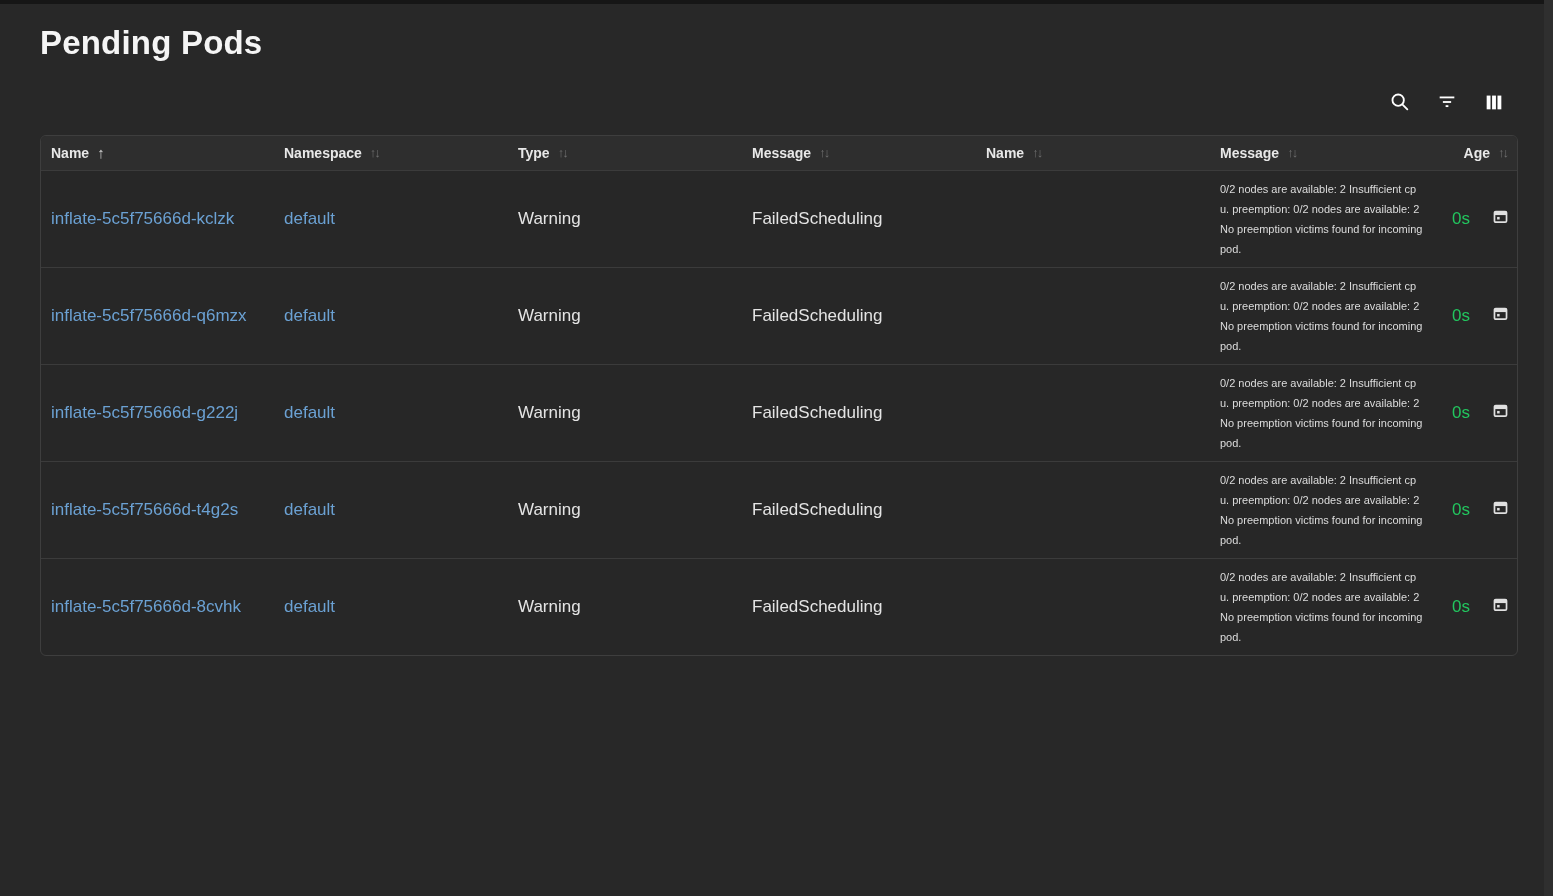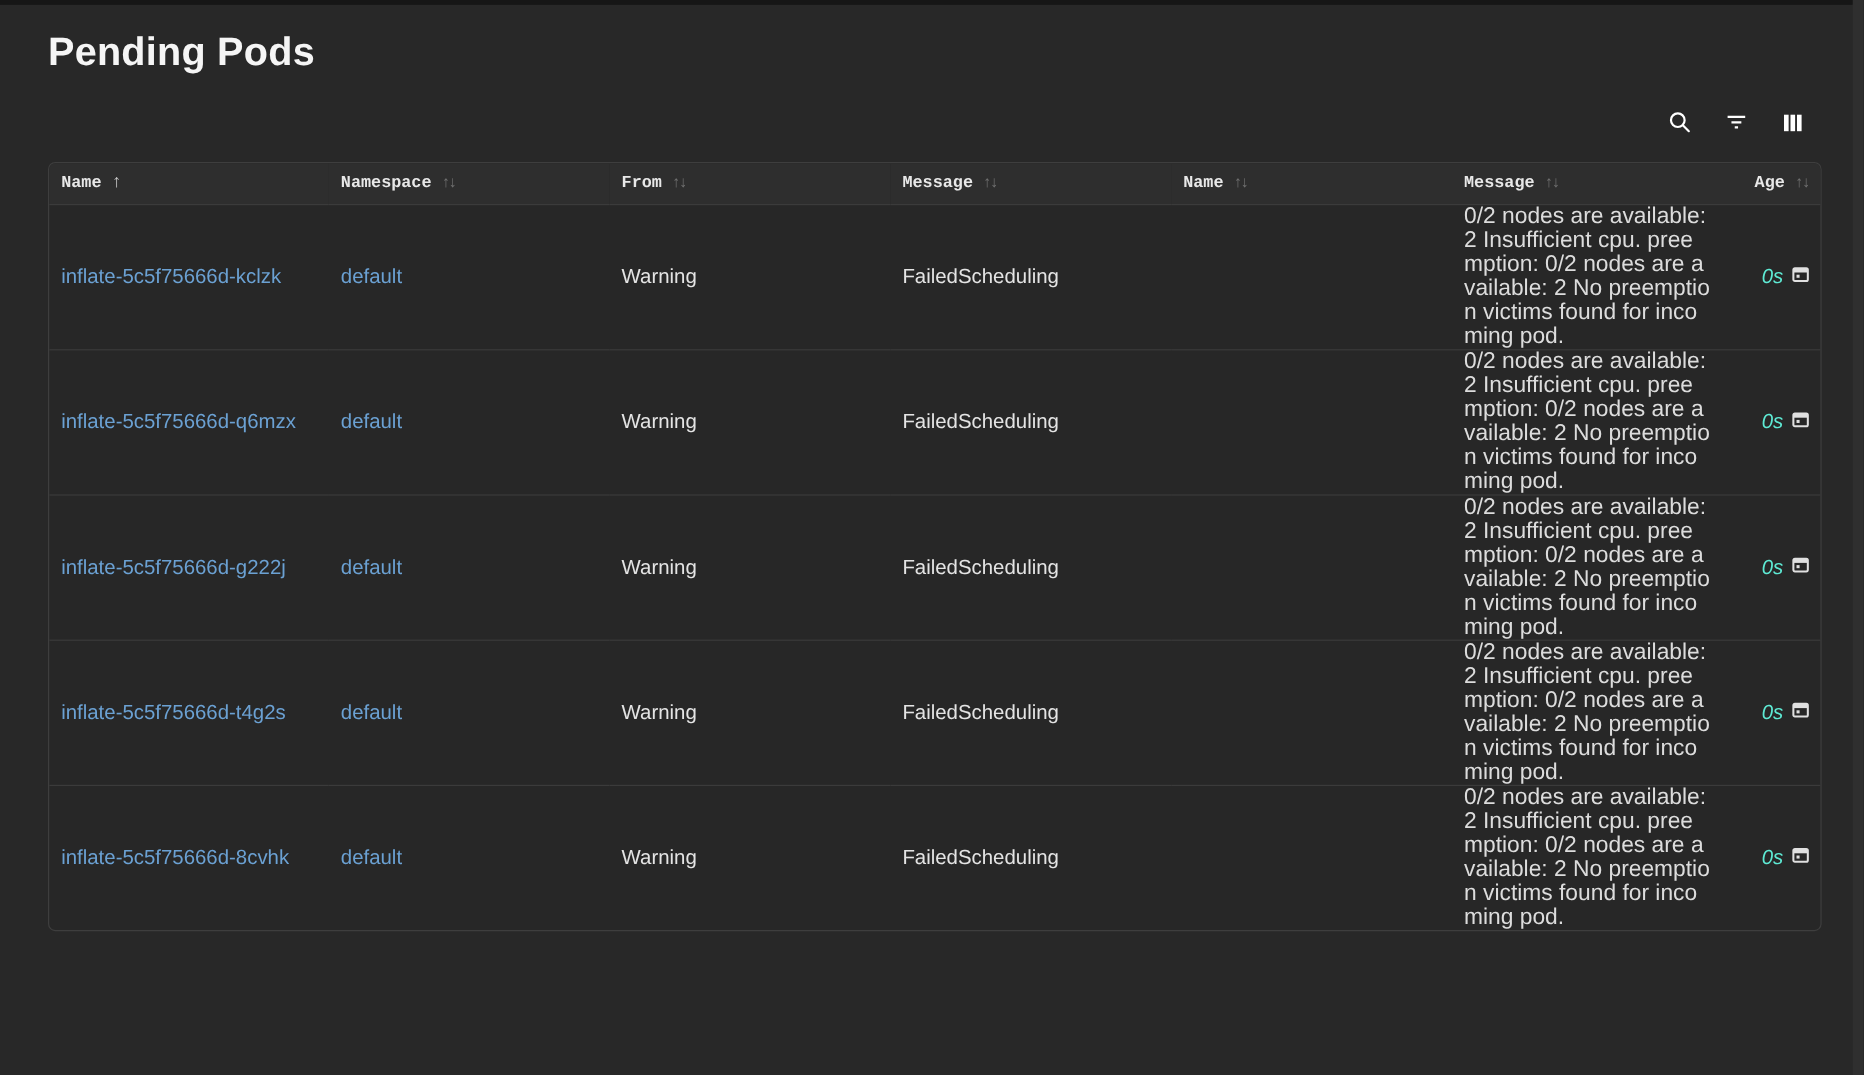--- a/index.html
+++ b/index.html
@@ -77,21 +77,20 @@
   }
   th {
     text-align: right;
     padding: 0 10px;
     font-size: 14px;
     font-weight: 700;
     color: #e8e8e8;
     border-bottom: 1px solid #3b3b3b;
     white-space: nowrap;
     cursor: pointer;
-    font-family: Liberation Mono, monospace;
   }
   th .th-inner { display: flex; align-items: center; gap: 8px; }
   th.age-col .th-inner { justify-content: flex-end; }
   .sort-active {
     color: #cccccc;
     font-size: 15px;
     font-weight: 400;
   }
   .sort-idle {
     color: #707070;
@@ -111,34 +110,33 @@
     vertical-align: middle;
     font-size: 17px;
     color: #e4e4e4;
   }
   td a {
     color: #6ba1d3;
     text-decoration: none;
     cursor: pointer;
   }
   td.msg-cell {
-    font-size: 19px;
+    font-size: 11px;
     line-height: 20px;
     color: #dcdcdc;
     word-break: break-all;
     overflow-wrap: anywhere;
   }
   td.age-cell { padding-right: 10px; }
   .age-wrap {
     display: flex;
     align-items: center;
     justify-content: flex-end;
-    gap: 6px;
-    color: #5eead4;
-    font-style: italic;
+    gap: 22px;
+    color: #22c55e;
   }
   .cal-icon { color: #e0e0e0; }
 </style>
 </head>
 <body>
 
 <div class="topbar"></div>
 <div class="scroll-strip"></div>
 
 <div class="content">
@@ -194,21 +192,21 @@
             </span>
           </th>
           <th>
             <span class="th-inner">
               <span>Namespace</span>
               <span class="sort-idle">↑↓</span>
             </span>
           </th>
           <th>
             <span class="th-inner">
-              <span>From</span>
+              <span>Type</span>
               <span class="sort-idle">↑↓</span>
             </span>
           </th>
           <th>
             <span class="th-inner">
               <span>Message</span>
               <span class="sort-idle">↑↓</span>
             </span>
           </th>
           <th>

